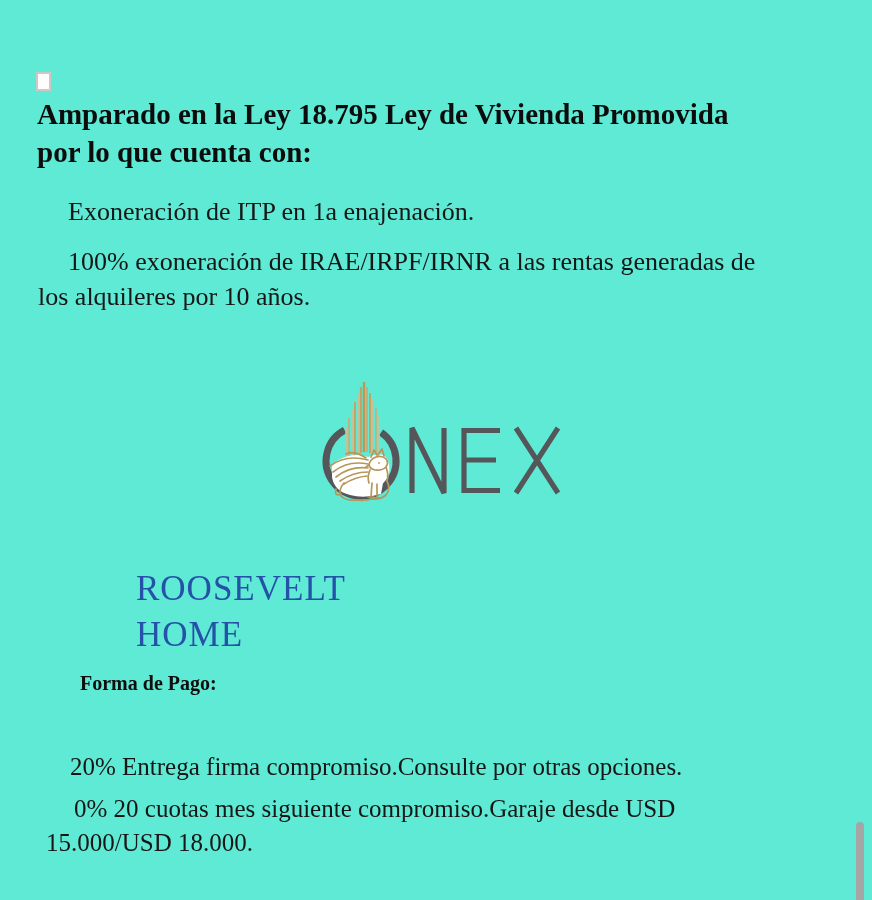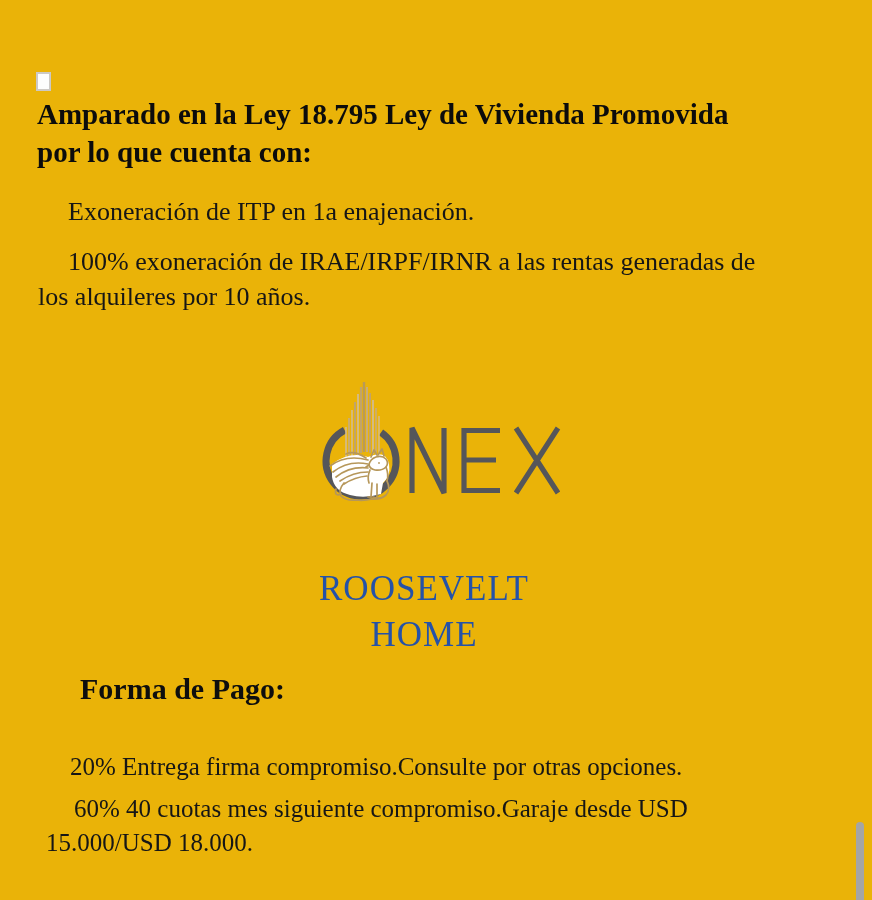--- a/index.html
+++ b/index.html
@@ -1,19 +1,19 @@
 <!DOCTYPE html>
 <html><head>
 <meta charset="utf-8">
 <style>
   html,body{margin:0;padding:0;background:#ffffff;}
   .page{
     position:relative;
     width:872px;height:900px;
-    background:#eab308;
+    background:#5eead4;
     font-family:"Liberation Serif", serif;
     color:#141414;
     overflow:hidden;
   }
   .missing-glyph-box{
     position:absolute;left:36px;top:72px;
     width:11px;height:15px;
     border:2px solid #ccc9c5;
     background:#fdfdfd;
   }
@@ -27,26 +27,26 @@
     font-size:26px;line-height:35px;color:#161616;
   }
   .benefit-item{white-space:pre-line;margin:0 0 15px 0;}
   .benefit-item:nth-child(1),.benefit-item:nth-child(2){text-indent:30px;}
   .benefit-item:nth-child(3),.benefit-item:nth-child(4){text-indent:19px;margin-left:48px;}
   .logo{
     position:absolute;left:316px;top:380px;width:256px;height:132px;
   }
   .project-name{
     position:absolute;left:136px;top:566px;width:576px;
-    text-align:center;font-size:35px;line-height:46px;
+    font-size:35px;line-height:46px;
     letter-spacing:1px;color:#2552a8;white-space:pre-line;
   }
   .payment-title{
     position:absolute;left:80px;top:672px;
-    font-size:30px;font-weight:bold;color:#0e0e0e;margin:0;
+    font-size:20px;font-weight:bold;color:#0e0e0e;margin:0;
   }
   .payment-lines{
     position:absolute;left:38px;top:742px;width:780px;
     font-size:25px;line-height:34px;color:#161616;
   }
   .payment-line{white-space:pre-line;margin:8px;}
   .payment-line:nth-child(1){text-indent:24px;}
   .payment-line:nth-child(2){text-indent:28px;}
   .payment-line:nth-child(3){text-indent:20px;}
   .scrollbar-thumb{
@@ -125,19 +125,19 @@
     </svg>
   </div>
 
   <div class="project-name">ROOSEVELT
 HOME</div>
 
   <h2 class="payment-title">Forma de Pago:</h2>
 
   <div class="payment-lines">
     <p class="payment-line">20% Entrega firma compromiso.Consulte por otras opciones.</p>
-    <p class="payment-line">60% 40 cuotas mes siguiente compromiso.Garaje desde USD
+    <p class="payment-line">0% 20 cuotas mes siguiente compromiso.Garaje desde USD
 15.000/USD 18.000.</p>
   </div>
 
   <div class="scrollbar-thumb"></div>
 
 </div>
 
 </body></html>

